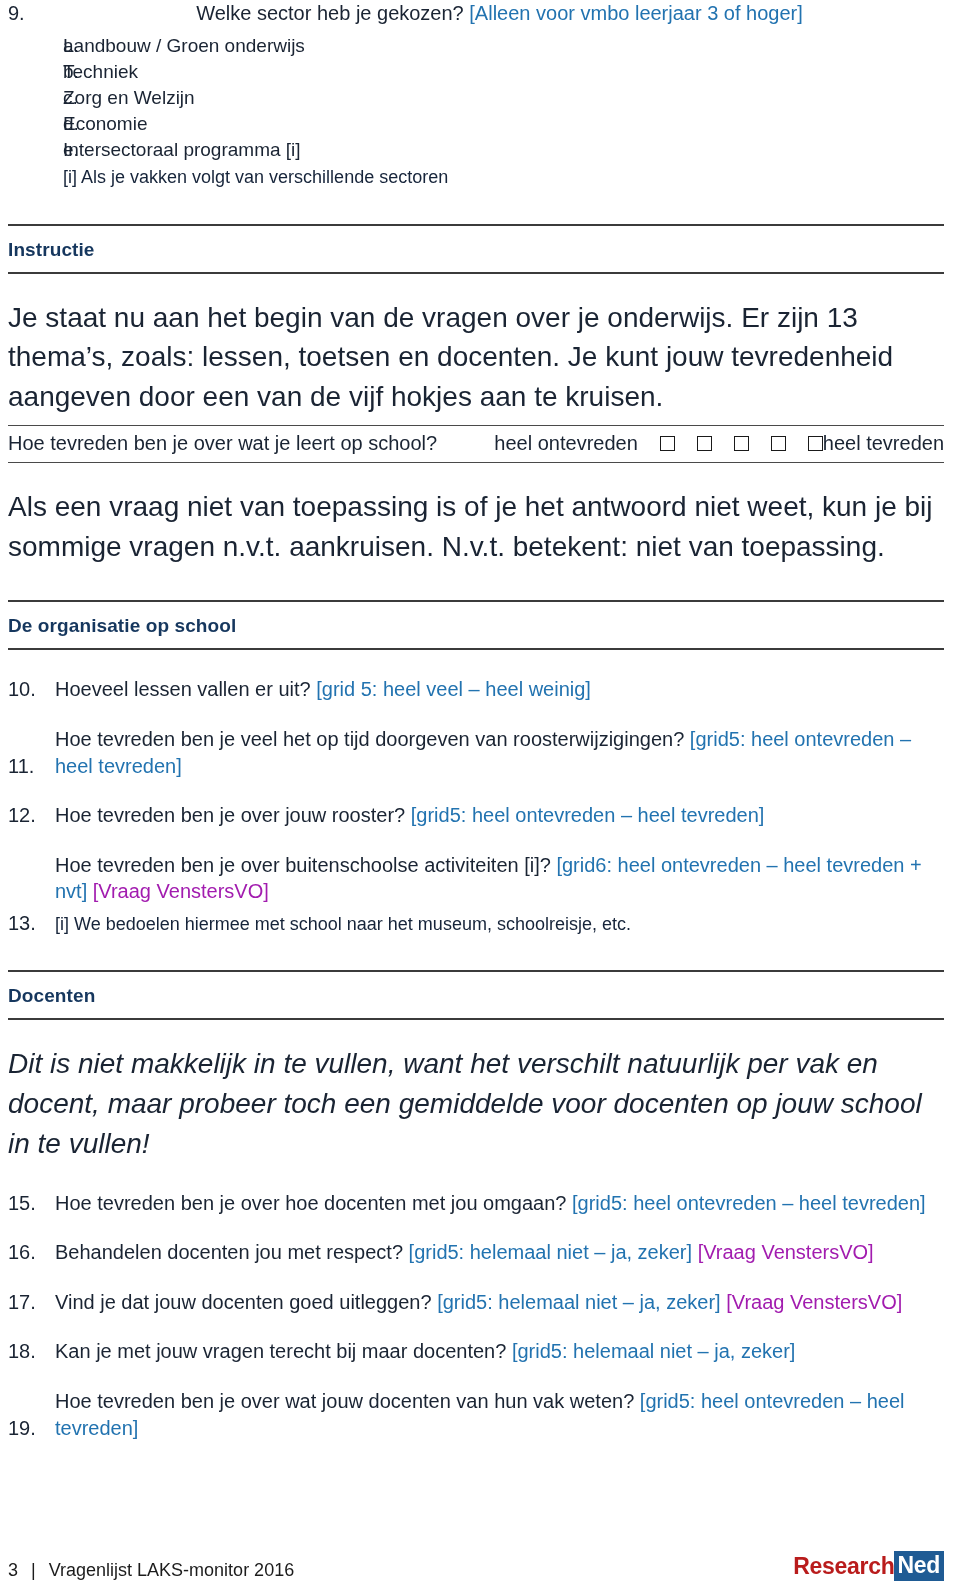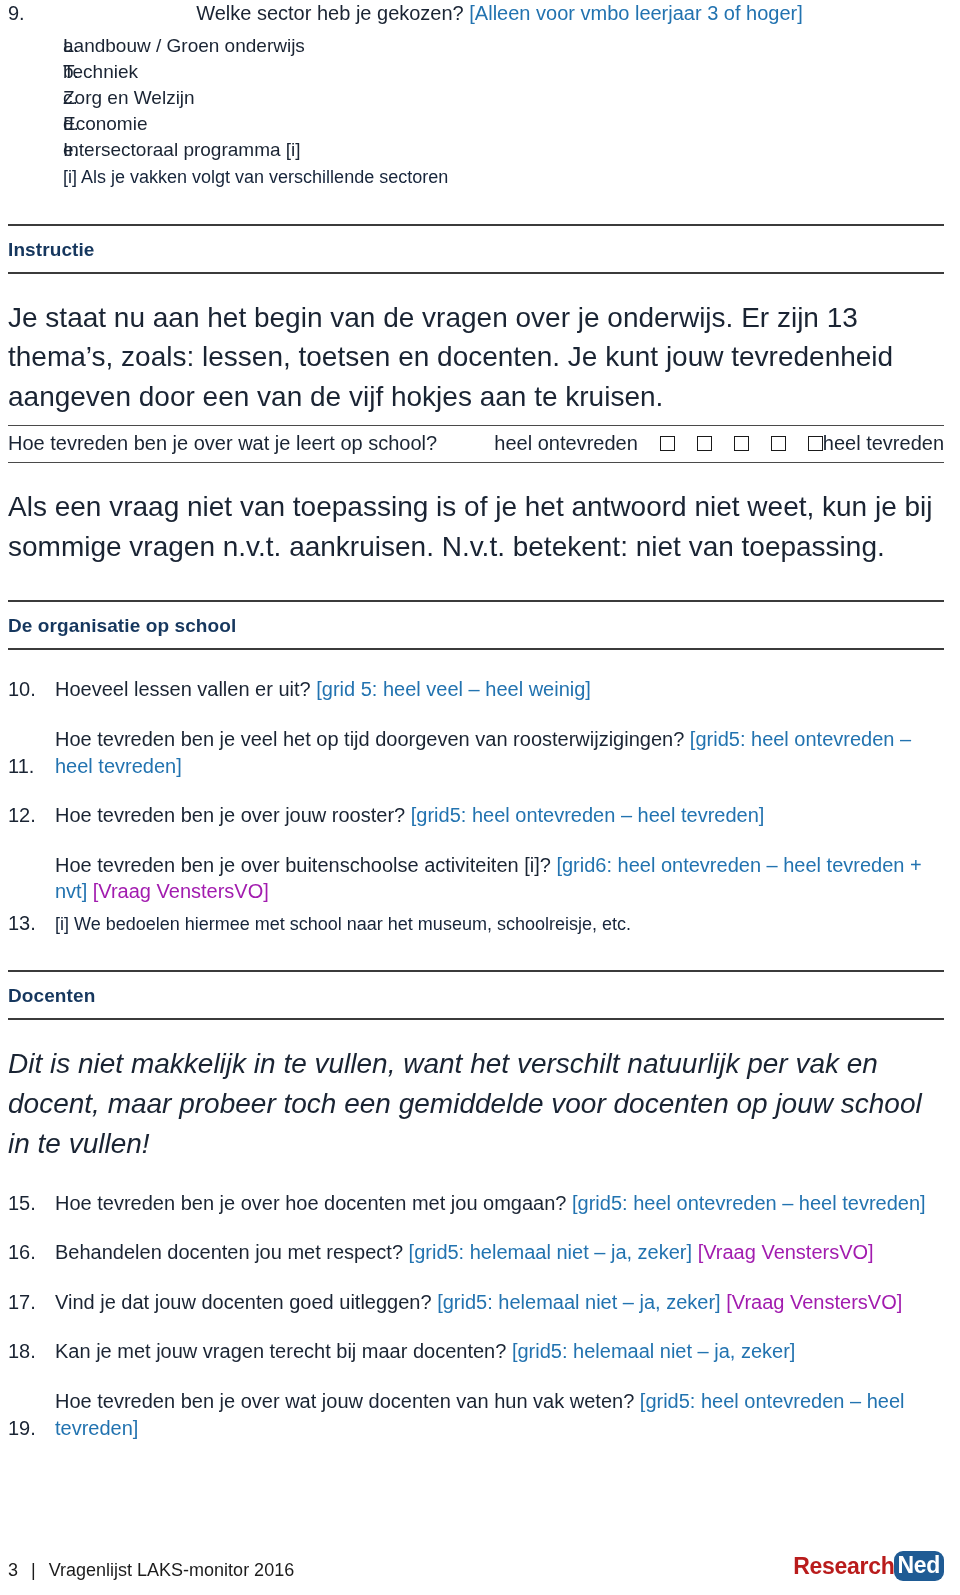--- a/index.html
+++ b/index.html
@@ -189,21 +189,20 @@
     font-weight: bold;
     letter-spacing: -0.3px;
   }
   .logo-research {
     color: #b91c1c;
   }
   .logo-ned {
     color: #ffffff;
     background: #1f5b94;
     padding: 1px 4px 2px 3px;
-    border-radius: 9px;
   }
 </style>
 </head>
 <body>
 
 <div class="page">
   <div class="content">
 
     <div>
       <div class="q-row">

